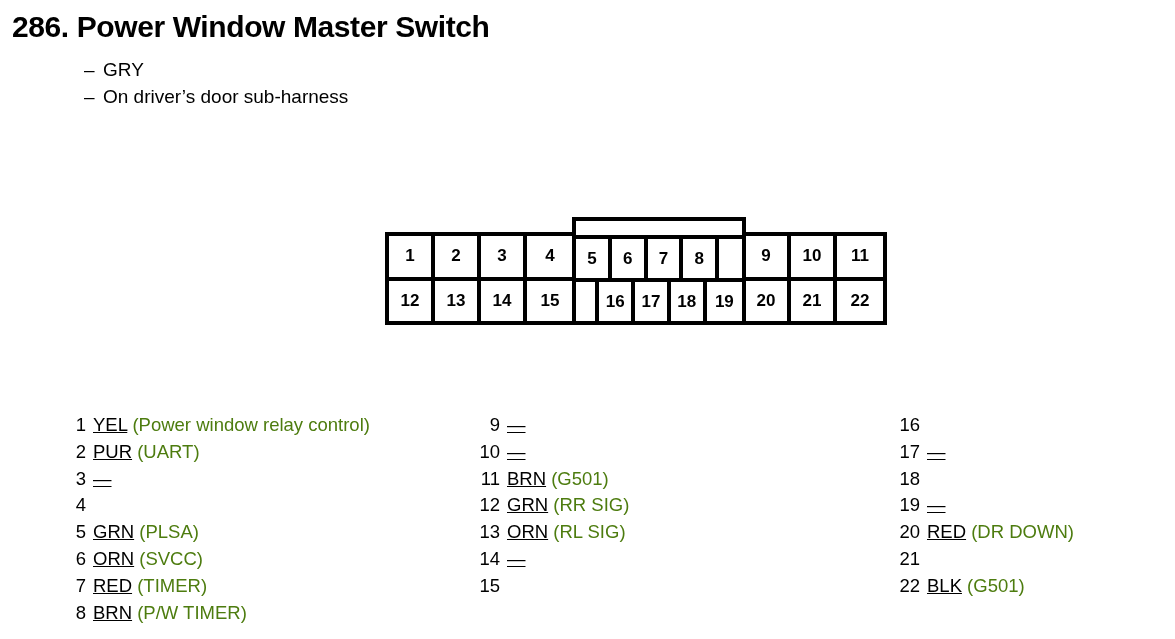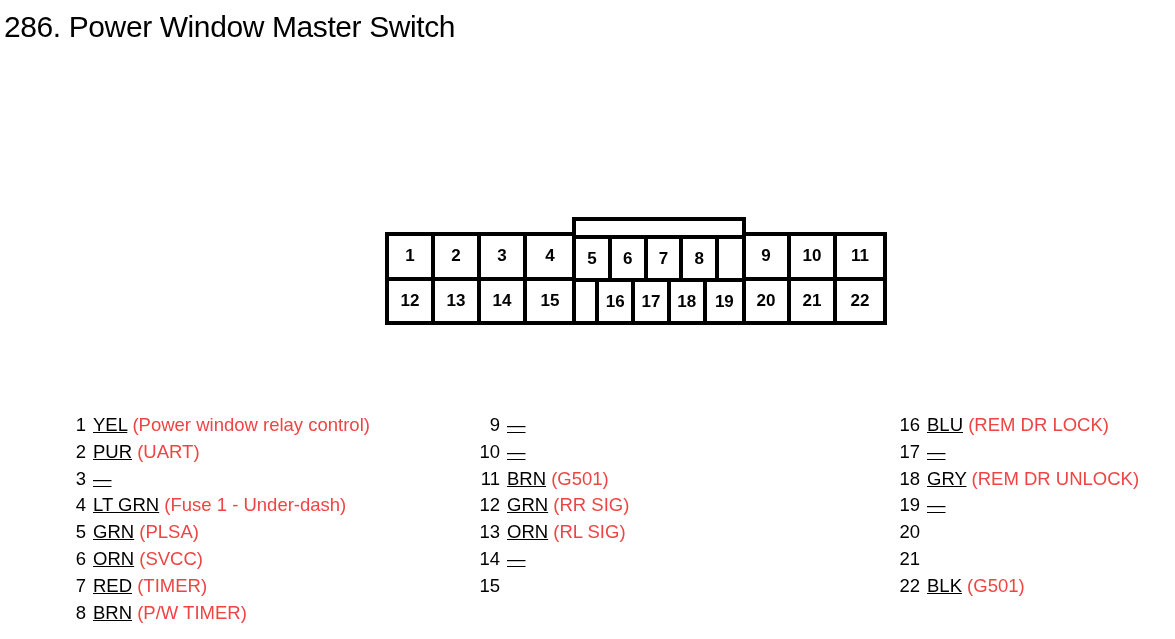--- a/index.html
+++ b/index.html
@@ -12,24 +12,24 @@
     height: 639px;
     position: relative;
     font-family: "Liberation Sans", sans-serif;
     color: #000000;
     overflow: hidden;
   }
 
   
   #page-title {
     position: absolute;
-    left: 4px;
+    left: 12px;
     top: 10px;
     font-size: 30px;
-    font-weight: normal;
+    font-weight: bold;
     letter-spacing: -0.4px;
     white-space: nowrap;
   }
 
   #detail-list {
     position: absolute;
     left: 84px;
     top: 57px;
     font-size: 19px;
     line-height: 26.5px;
@@ -128,28 +128,30 @@
   .pin-num {
     display: inline-block;
     width: 22px;
     text-align: right;
     flex: 0 0 auto;
   }
   .pin-body {
     margin-left: 7px;
   }
   .pin-color { color: #000000; text-decoration: underline; }
-  .pin-func  { color: #ef4444; }
+  .pin-func  { color: #4d7c0f; }
 </style>
 </head>
 <body>
 
 <div id="page-title">286. Power Window Master Switch</div>
 
 <div id="detail-list">
+    <div class="detail-line"><span class="dash">–</span><span>GRY</span></div>
+    <div class="detail-line"><span class="dash">–</span><span>On driver’s door sub-harness</span></div>
   </div>
 
 <div id="connector">
 
   <div class="blk" id="block-left">
     <div class="row top">
         <div class="cell">1</div>
         <div class="cell">2</div>
         <div class="cell">3</div>
         <div class="cell">4</div>
@@ -203,21 +205,20 @@
     <div class="pin-row">
       <span class="pin-num">2</span>
       <span class="pin-body"><span class="pin-color">PUR</span> <span class="pin-func">(UART)</span></span>
     </div>
     <div class="pin-row">
       <span class="pin-num">3</span>
       <span class="pin-body"><span class="pin-color">—</span></span>
     </div>
     <div class="pin-row">
       <span class="pin-num">4</span>
-      <span class="pin-body"><span class="pin-color">LT GRN</span> <span class="pin-func">(Fuse 1 - Under-dash)</span></span>
     </div>
     <div class="pin-row">
       <span class="pin-num">5</span>
       <span class="pin-body"><span class="pin-color">GRN</span> <span class="pin-func">(PLSA)</span></span>
     </div>
     <div class="pin-row">
       <span class="pin-num">6</span>
       <span class="pin-body"><span class="pin-color">ORN</span> <span class="pin-func">(SVCC)</span></span>
     </div>
     <div class="pin-row">
@@ -254,36 +255,35 @@
       <span class="pin-num">14</span>
       <span class="pin-body"><span class="pin-color">—</span></span>
     </div>
     <div class="pin-row">
       <span class="pin-num">15</span>
     </div>
   </div>
 <div class="pin-column" id="pin-column-3">
     <div class="pin-row">
       <span class="pin-num">16</span>
-      <span class="pin-body"><span class="pin-color">BLU</span> <span class="pin-func">(REM DR LOCK)</span></span>
     </div>
     <div class="pin-row">
       <span class="pin-num">17</span>
       <span class="pin-body"><span class="pin-color">—</span></span>
     </div>
     <div class="pin-row">
       <span class="pin-num">18</span>
-      <span class="pin-body"><span class="pin-color">GRY</span> <span class="pin-func">(REM DR UNLOCK)</span></span>
     </div>
     <div class="pin-row">
       <span class="pin-num">19</span>
       <span class="pin-body"><span class="pin-color">—</span></span>
     </div>
     <div class="pin-row">
       <span class="pin-num">20</span>
+      <span class="pin-body"><span class="pin-color">RED</span> <span class="pin-func">(DR DOWN)</span></span>
     </div>
     <div class="pin-row">
       <span class="pin-num">21</span>
     </div>
     <div class="pin-row">
       <span class="pin-num">22</span>
       <span class="pin-body"><span class="pin-color">BLK</span> <span class="pin-func">(G501)</span></span>
     </div>
   </div>
 

